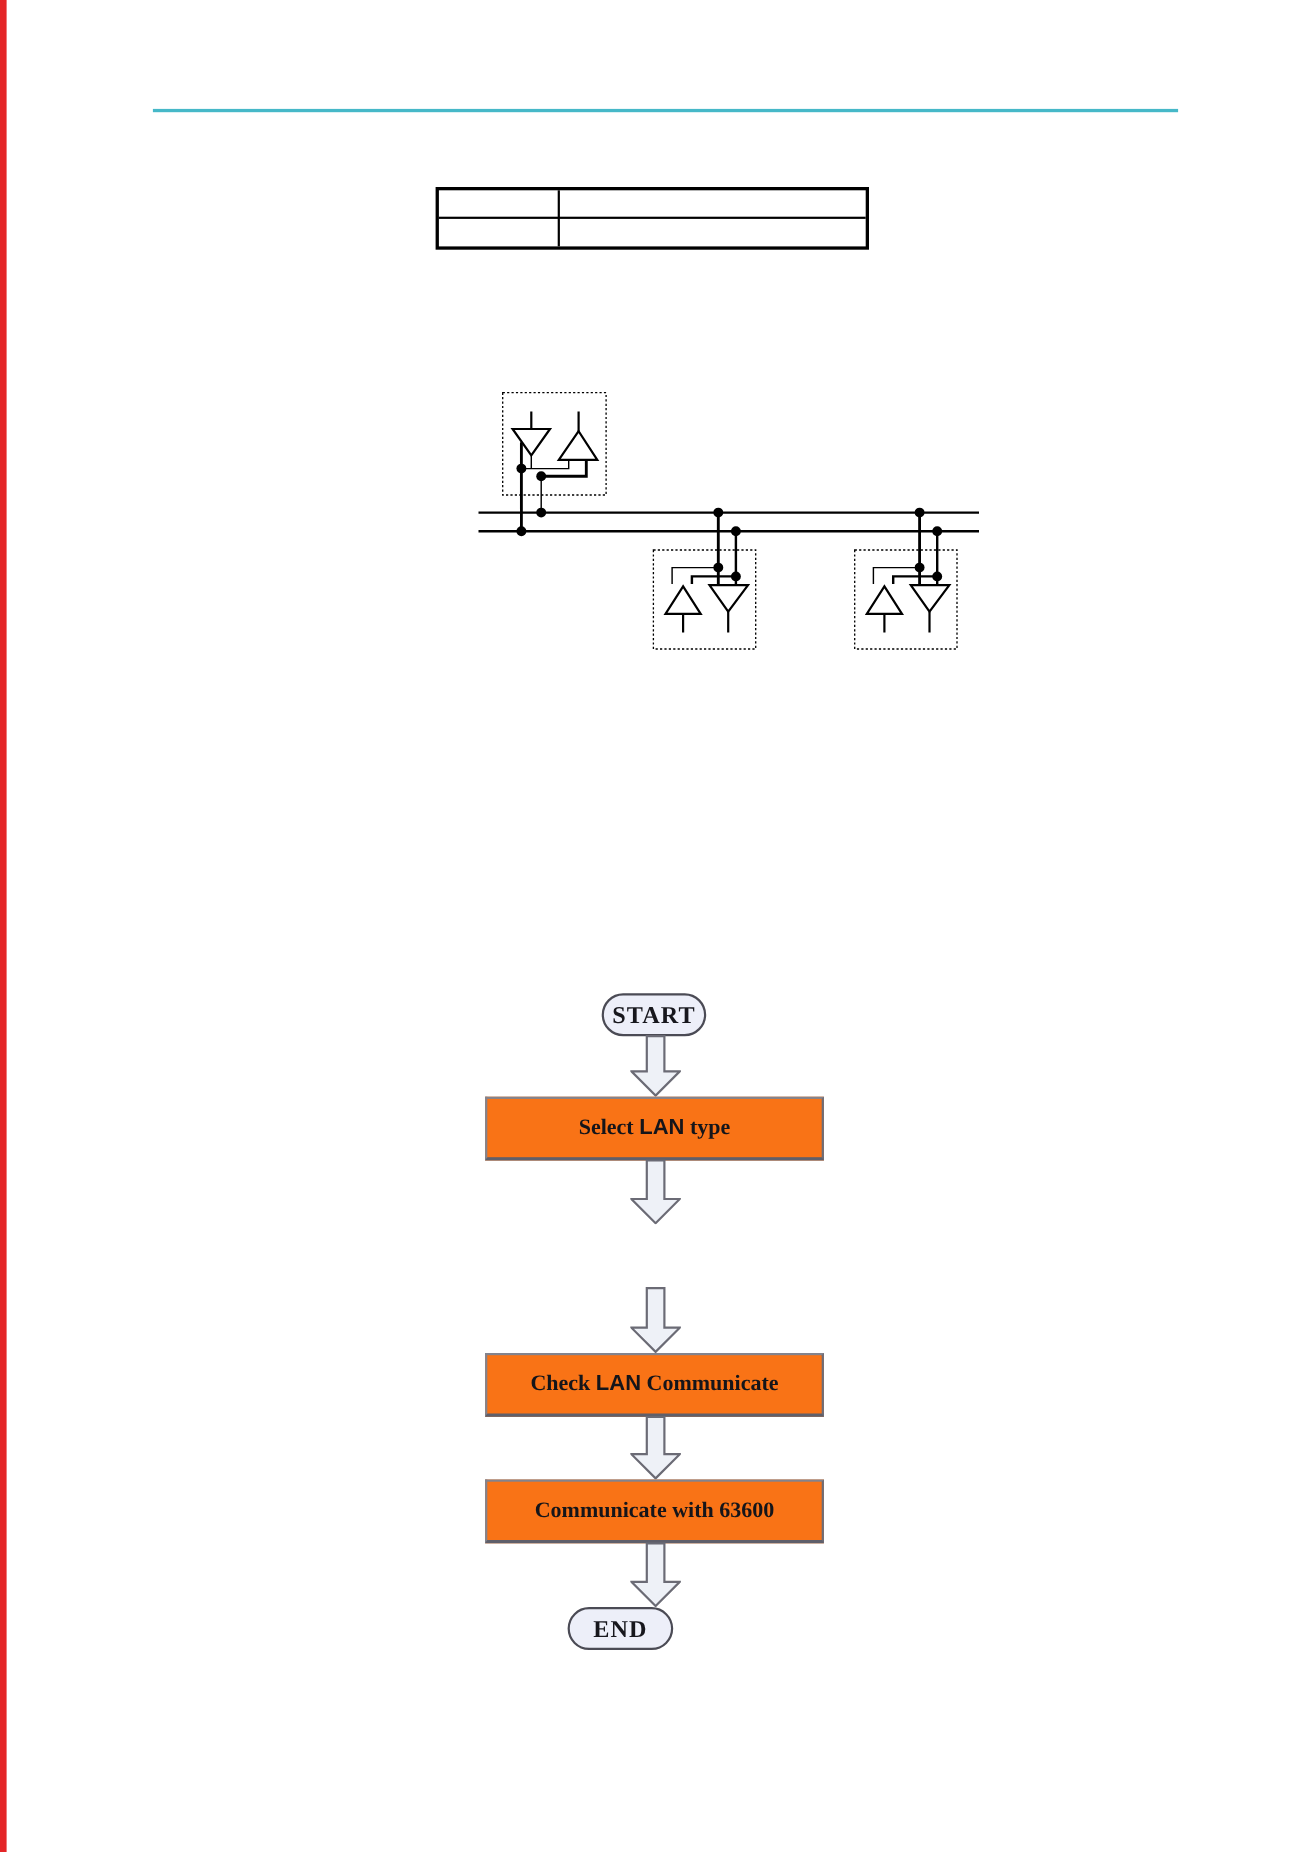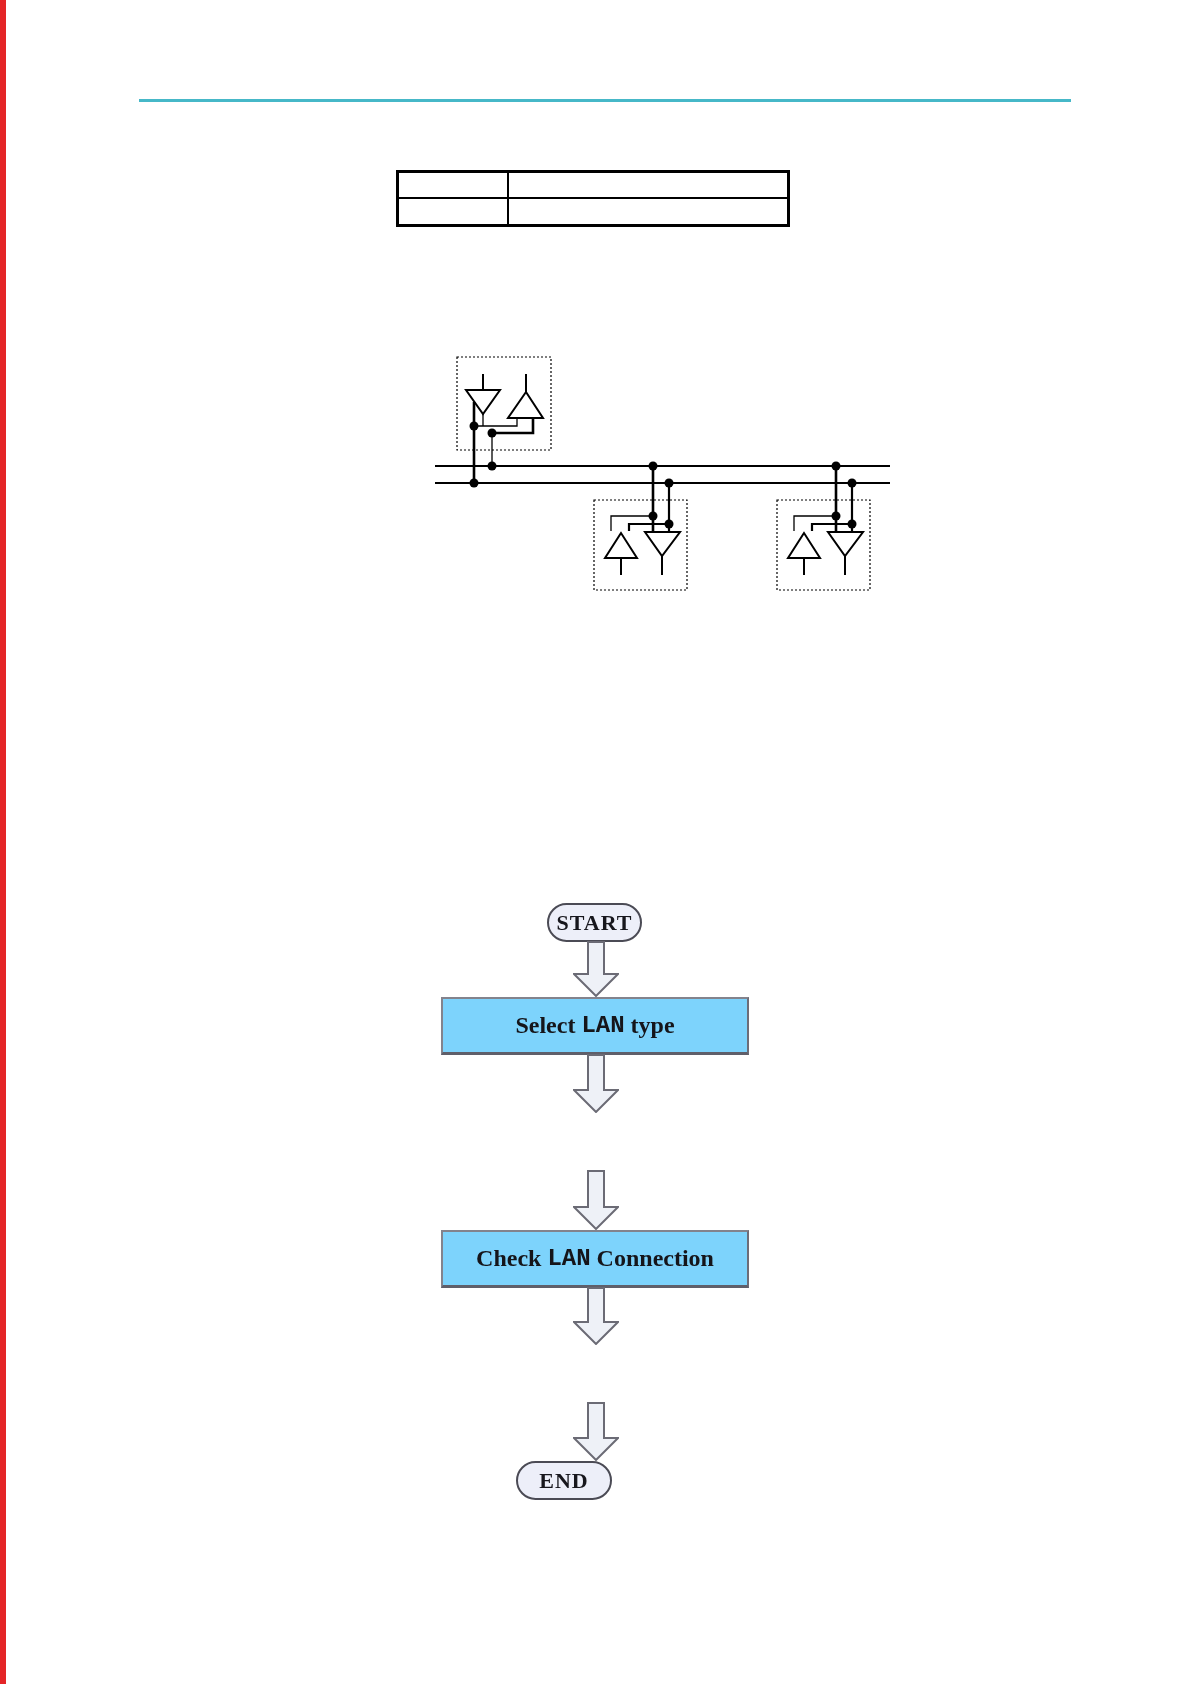--- a/index.html
+++ b/index.html
@@ -32,27 +32,27 @@
     position:absolute;box-sizing:border-box;
     background:#edeff9;border:2px solid #4b4b55;border-radius:20px;
     display:flex;align-items:center;justify-content:center;
     font-weight:bold;font-size:22px;letter-spacing:1px;color:#17171d;
   }
   #start-node{left:547px;top:903px;width:95px;height:39px;}
   #end-node{left:516px;top:1461px;width:96px;height:39px;}
 
   .flow-box{
     position:absolute;left:441px;width:308px;height:58px;box-sizing:border-box;
-    background:#7dd3fc;
+    background:#f97316;
     border:2px solid #83838d;border-bottom:3px solid #5f5f6a;border-right:2px solid #6d6d78;
     display:flex;align-items:center;justify-content:center;
-    font-size:24px;font-weight:bold;color:#15151a;white-space:pre;
+    font-size:20px;font-weight:bold;color:#15151a;white-space:pre;
   }
   .seg-serif{font-family:"Liberation Serif",serif;}
-  .seg-sans{font-family:Liberation Mono, monospace;}
+  .seg-sans{font-family:Liberation Sans, sans-serif;}
 
   .block-arrow{position:absolute;left:573px;width:46px;}
   .block-arrow svg{display:block;width:100%;height:100%;}
 </style>
 </head>
 <body>
 
 <div id="page">
 
   <div id="red-stripe"></div>
@@ -142,28 +142,29 @@
       </svg>
     </div>
 
 
   <div class="block-arrow" style="top:1170px;height:60px;">
       <svg viewBox="0 0 46 60" preserveAspectRatio="none">
         <polygon points="15,1 31,1 31,37 45,37 23,59 1,37 15,37" fill="#eef1f7" stroke="#6b6b75" stroke-width="2" stroke-linejoin="miter"></polygon>
       </svg>
     </div>
 
-  <div class="flow-box" style="top:1230px;"><span class="seg-serif">Check </span><span class="seg-sans">LAN</span><span class="seg-serif"> Connection</span></div>
+  <div class="flow-box" style="top:1230px;"><span class="seg-serif">Check </span><span class="seg-sans">LAN</span><span class="seg-serif"> Communicate</span></div>
 
   <div class="block-arrow" style="top:1287px;height:58px;">
       <svg viewBox="0 0 46 58" preserveAspectRatio="none">
         <polygon points="15,1 31,1 31,35 45,35 23,57 1,35 15,35" fill="#eef1f7" stroke="#6b6b75" stroke-width="2" stroke-linejoin="miter"></polygon>
       </svg>
     </div>
 
+  <div class="flow-box" style="top:1345px;"><span class="seg-serif">Communicate with 63600</span></div>
 
   <div class="block-arrow" style="top:1402px;height:59px;">
       <svg viewBox="0 0 46 59" preserveAspectRatio="none">
         <polygon points="15,1 31,1 31,36 45,36 23,58 1,36 15,36" fill="#eef1f7" stroke="#6b6b75" stroke-width="2" stroke-linejoin="miter"></polygon>
       </svg>
     </div>
 
   <div id="end-node" class="flow-terminal">END</div>
 
 </div>

